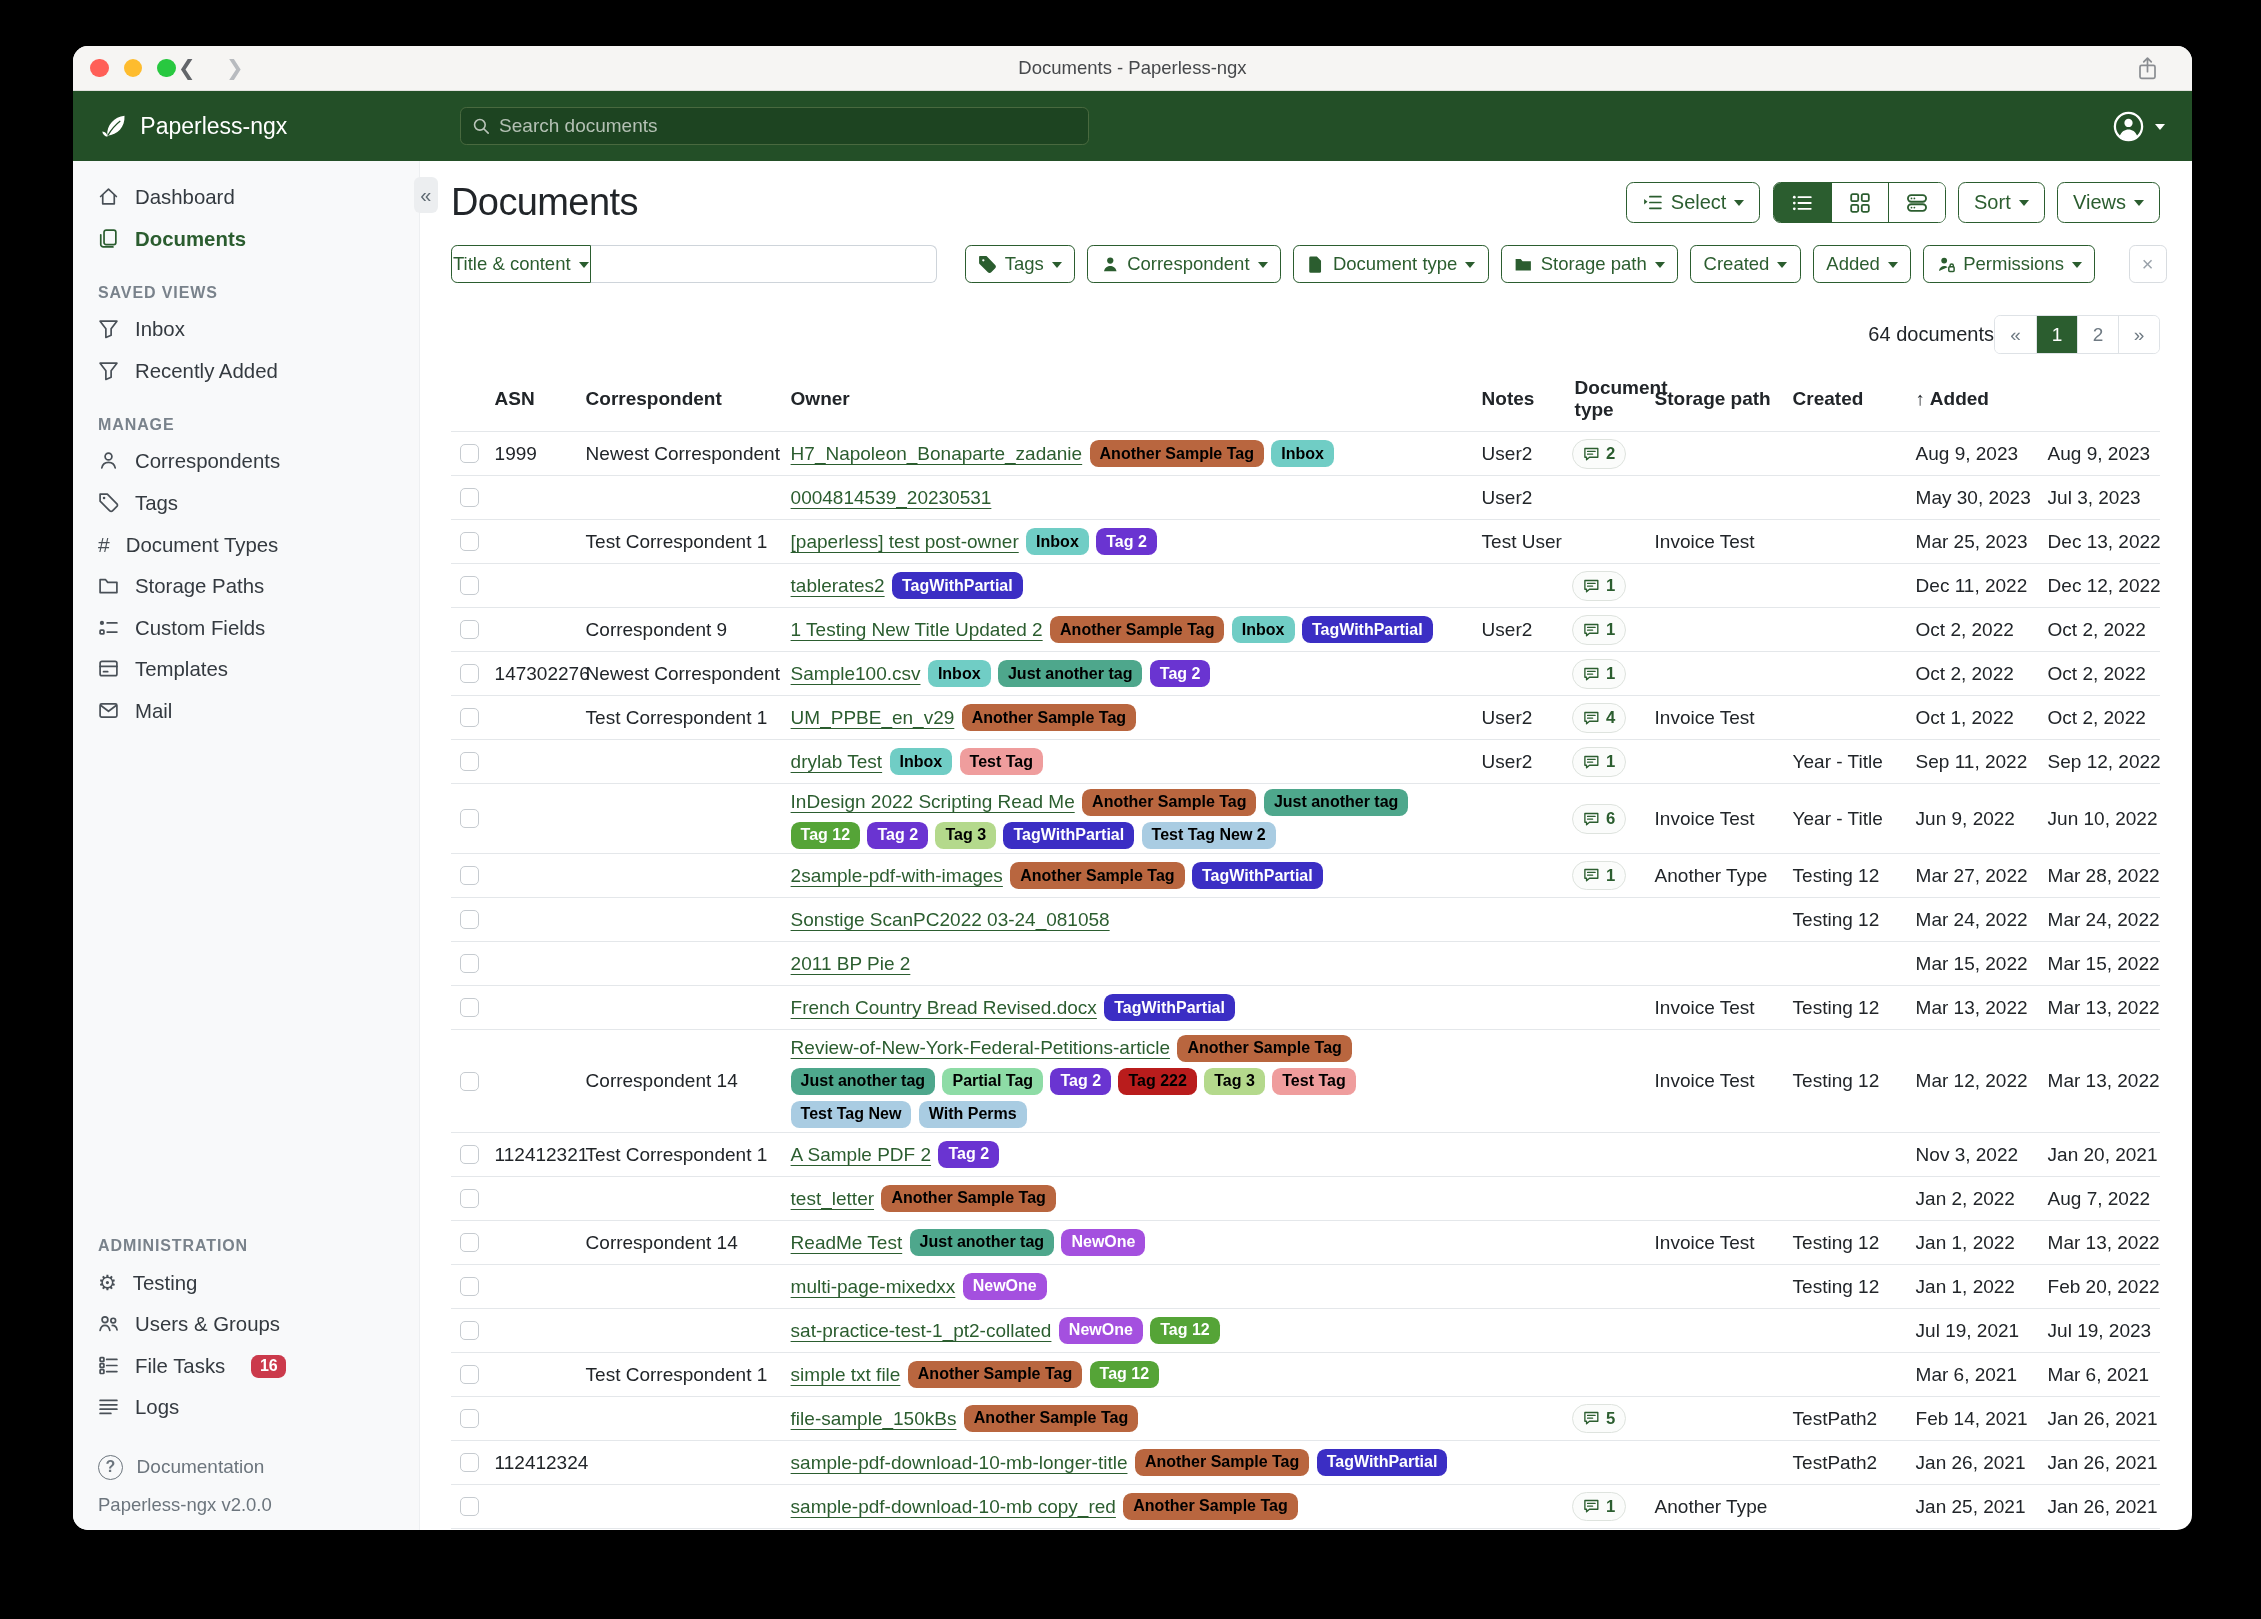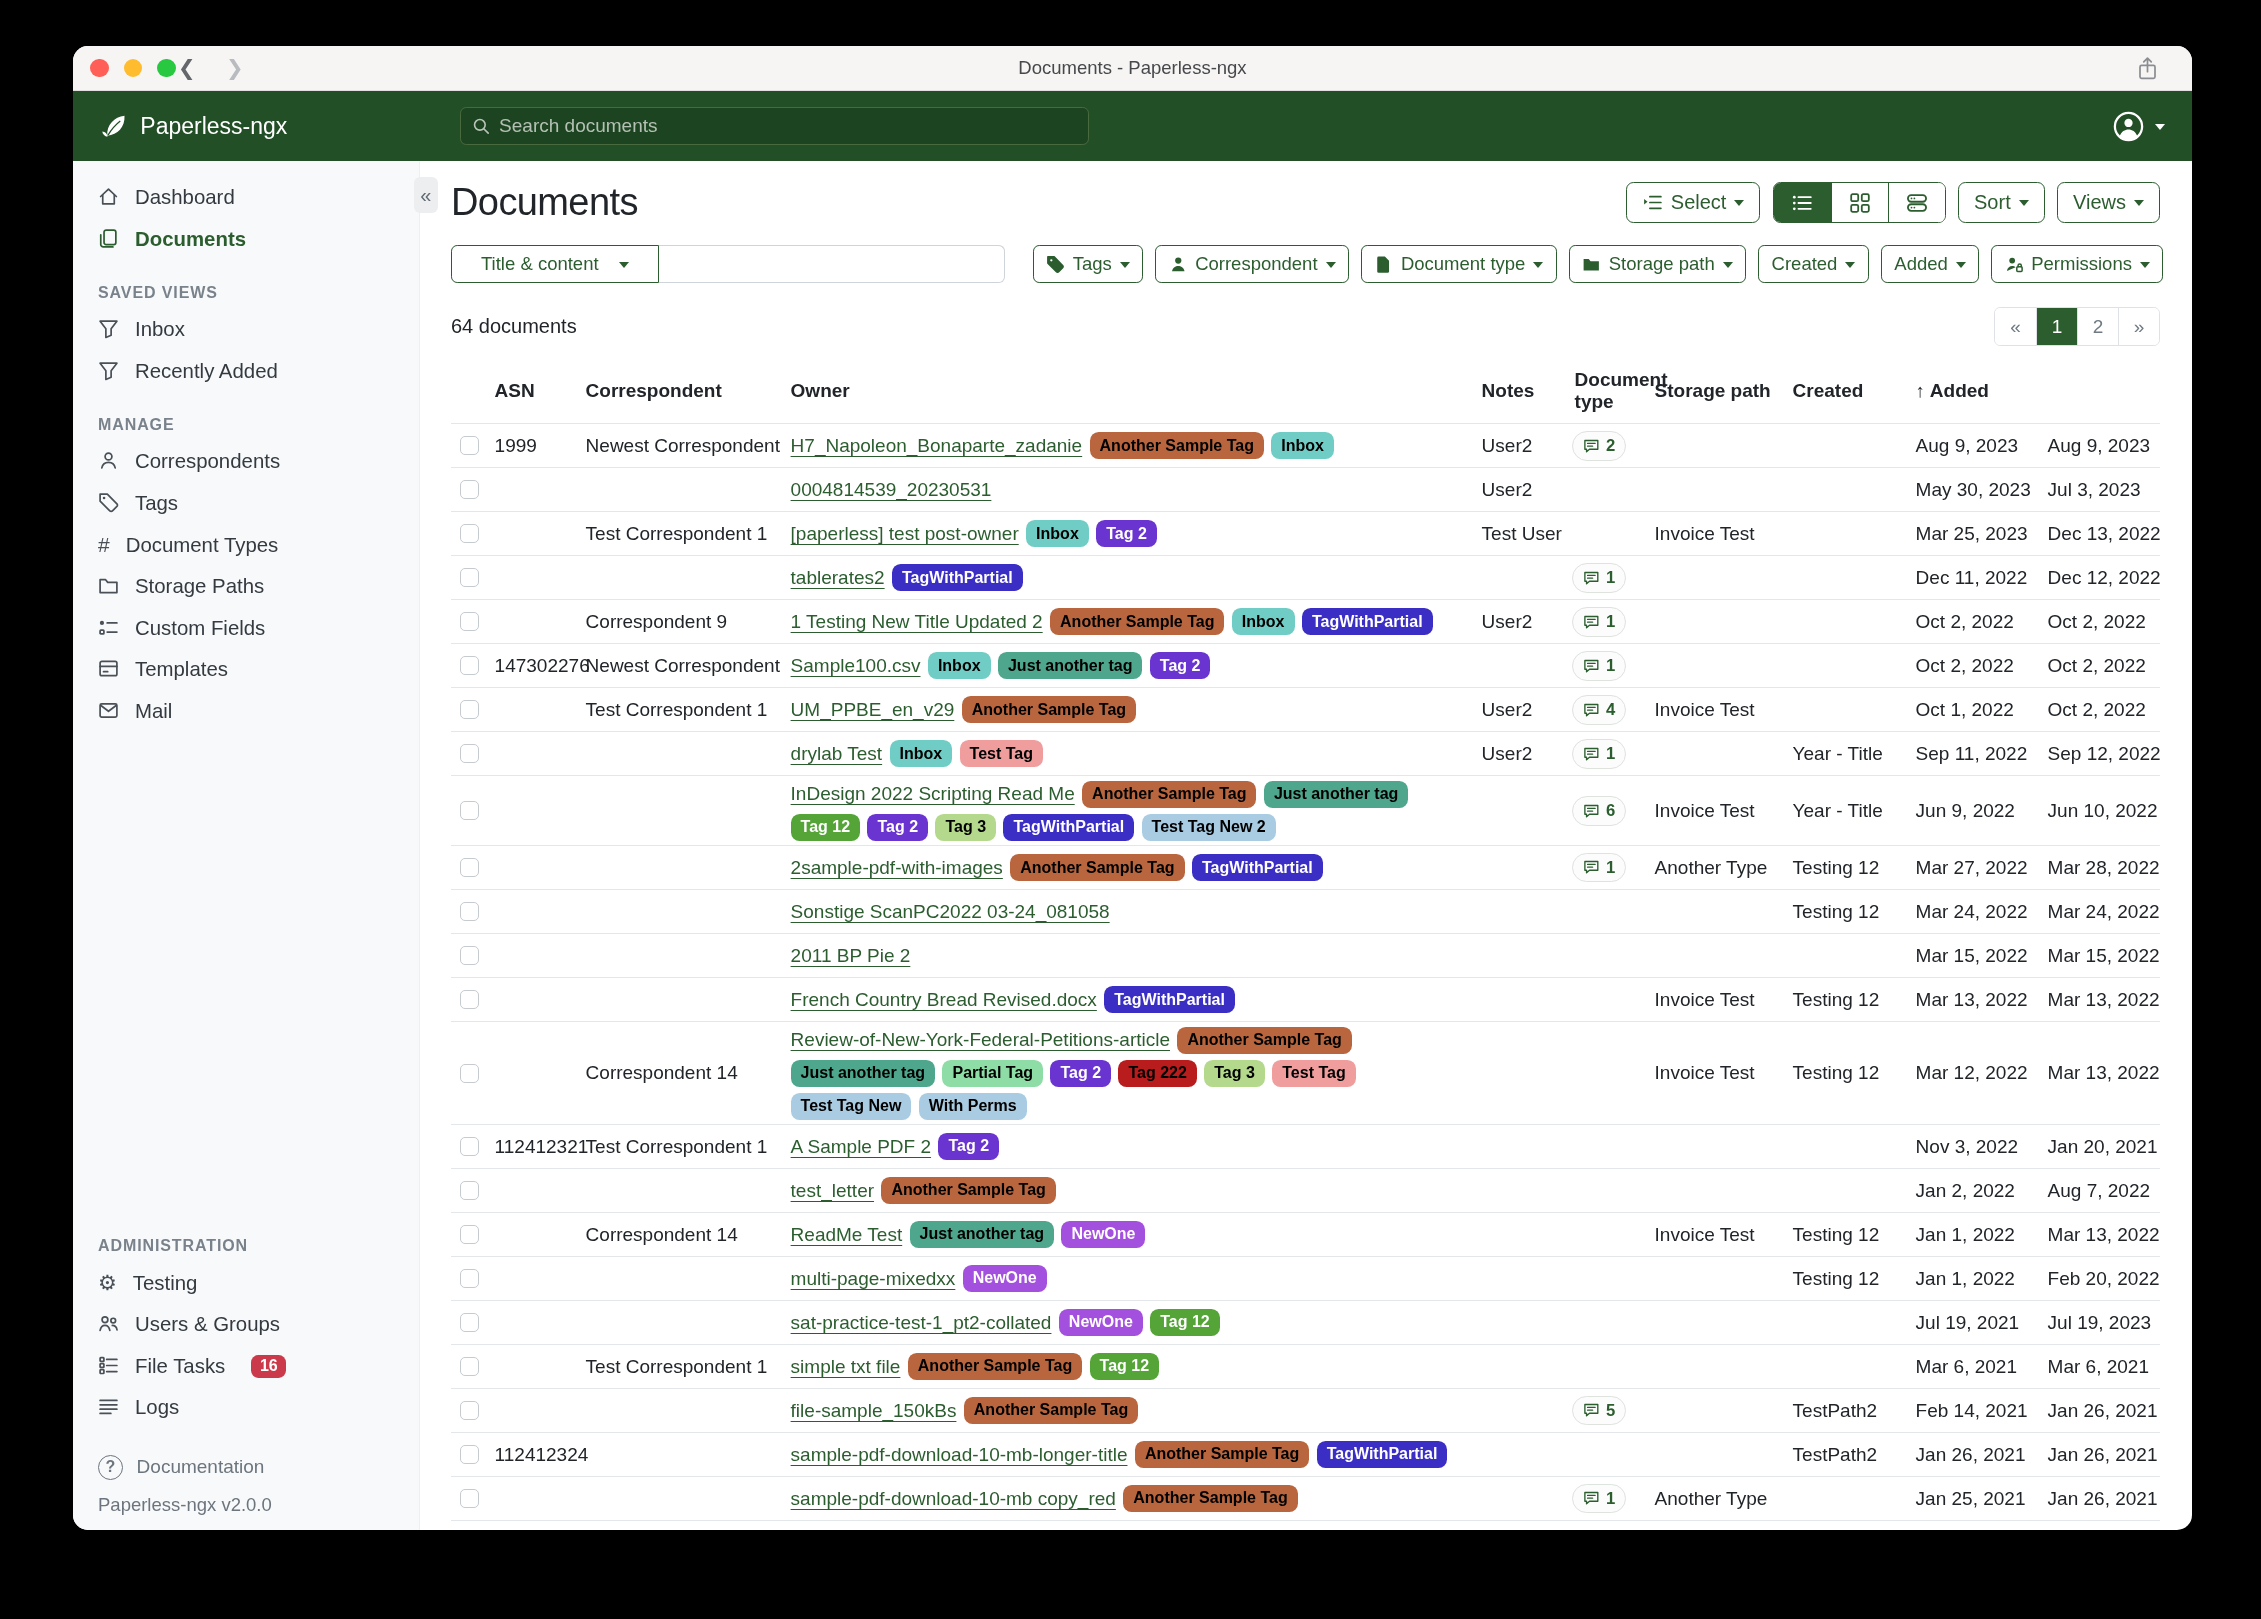--- a/index.html
+++ b/index.html
@@ -71,31 +71,31 @@
   .btn-group{display:flex;border:1.2px solid #2b5d2f;border-radius:7.4px;overflow:hidden;height:41px}
   .seg{width:57px;display:flex;align-items:center;justify-content:center;color:#2b5d2f;background:#fff}
   .seg + .seg{border-left:1.2px solid #2b5d2f}
   .seg.active{background:#2b5d2f;color:#fff}
   .seg .icn{font-size:22px}
 
   
   .filters{display:flex;align-items:center;gap:12.3px;margin-top:21px}
   .composite{display:flex;margin-right:16px}
   .comp-btn{height:38px;border:1.2px solid #2b5d2f;border-radius:6.2px 0 0 6.2px;display:flex;align-items:center;
-            gap:20px;padding:0 29px;color:#2b5d2f;font-size:18.5px;background:#fff;white-space:nowrap}
+            gap:8px;padding:0 1px;color:#2b5d2f;font-size:18.5px;background:#fff;white-space:nowrap}
   .comp-input{height:38px;width:346px;border:1.2px solid #ced4da;border-left:none;
               border-radius:0 6.2px 6.2px 0;background:#fff;outline:none;font-size:18.5px;padding:0 10px;font-family:inherit}
   .fbtn{height:38px;border:1.2px solid #2b5d2f;border-radius:6.2px;display:inline-flex;align-items:center;gap:8px;
         padding:0 12.3px;color:#2b5d2f;font-size:18.5px;background:#fff;white-space:nowrap}
   .fbtn .icn{font-size:18.5px}
   .fbtn.reset{border-color:#d8dce0;color:#9aa2aa;margin-left:21px}
   .fbtn.reset .x{font-size:20px;line-height:1}
 
   
-  .count-row{display:flex;justify-content:space-between;align-items:center;margin-top:24px}
+  .count-row{display:flex;justify-content:flex-end;align-items:center;margin-top:32px}
   .doc-count{font-size:20px;color:#212529}
   .pager{display:flex;border:1.2px solid #dee2e6;border-radius:6.2px;overflow:hidden}
   .p-cell{min-width:41px;height:37px;display:flex;align-items:center;justify-content:center;
           font-size:19px;color:#6f7a83;background:#fff}
   .p-cell + .p-cell{border-left:1.2px solid #dee2e6}
   .p-cell.active{background:#2b5d2f;color:#fff}
 
   
   .dtable{margin-top:17.3px}
   .t-head,.t-row{display:grid;grid-template-columns:35px 91px 205px 1fr 93px 80px 138px 123px 132px 121px;

